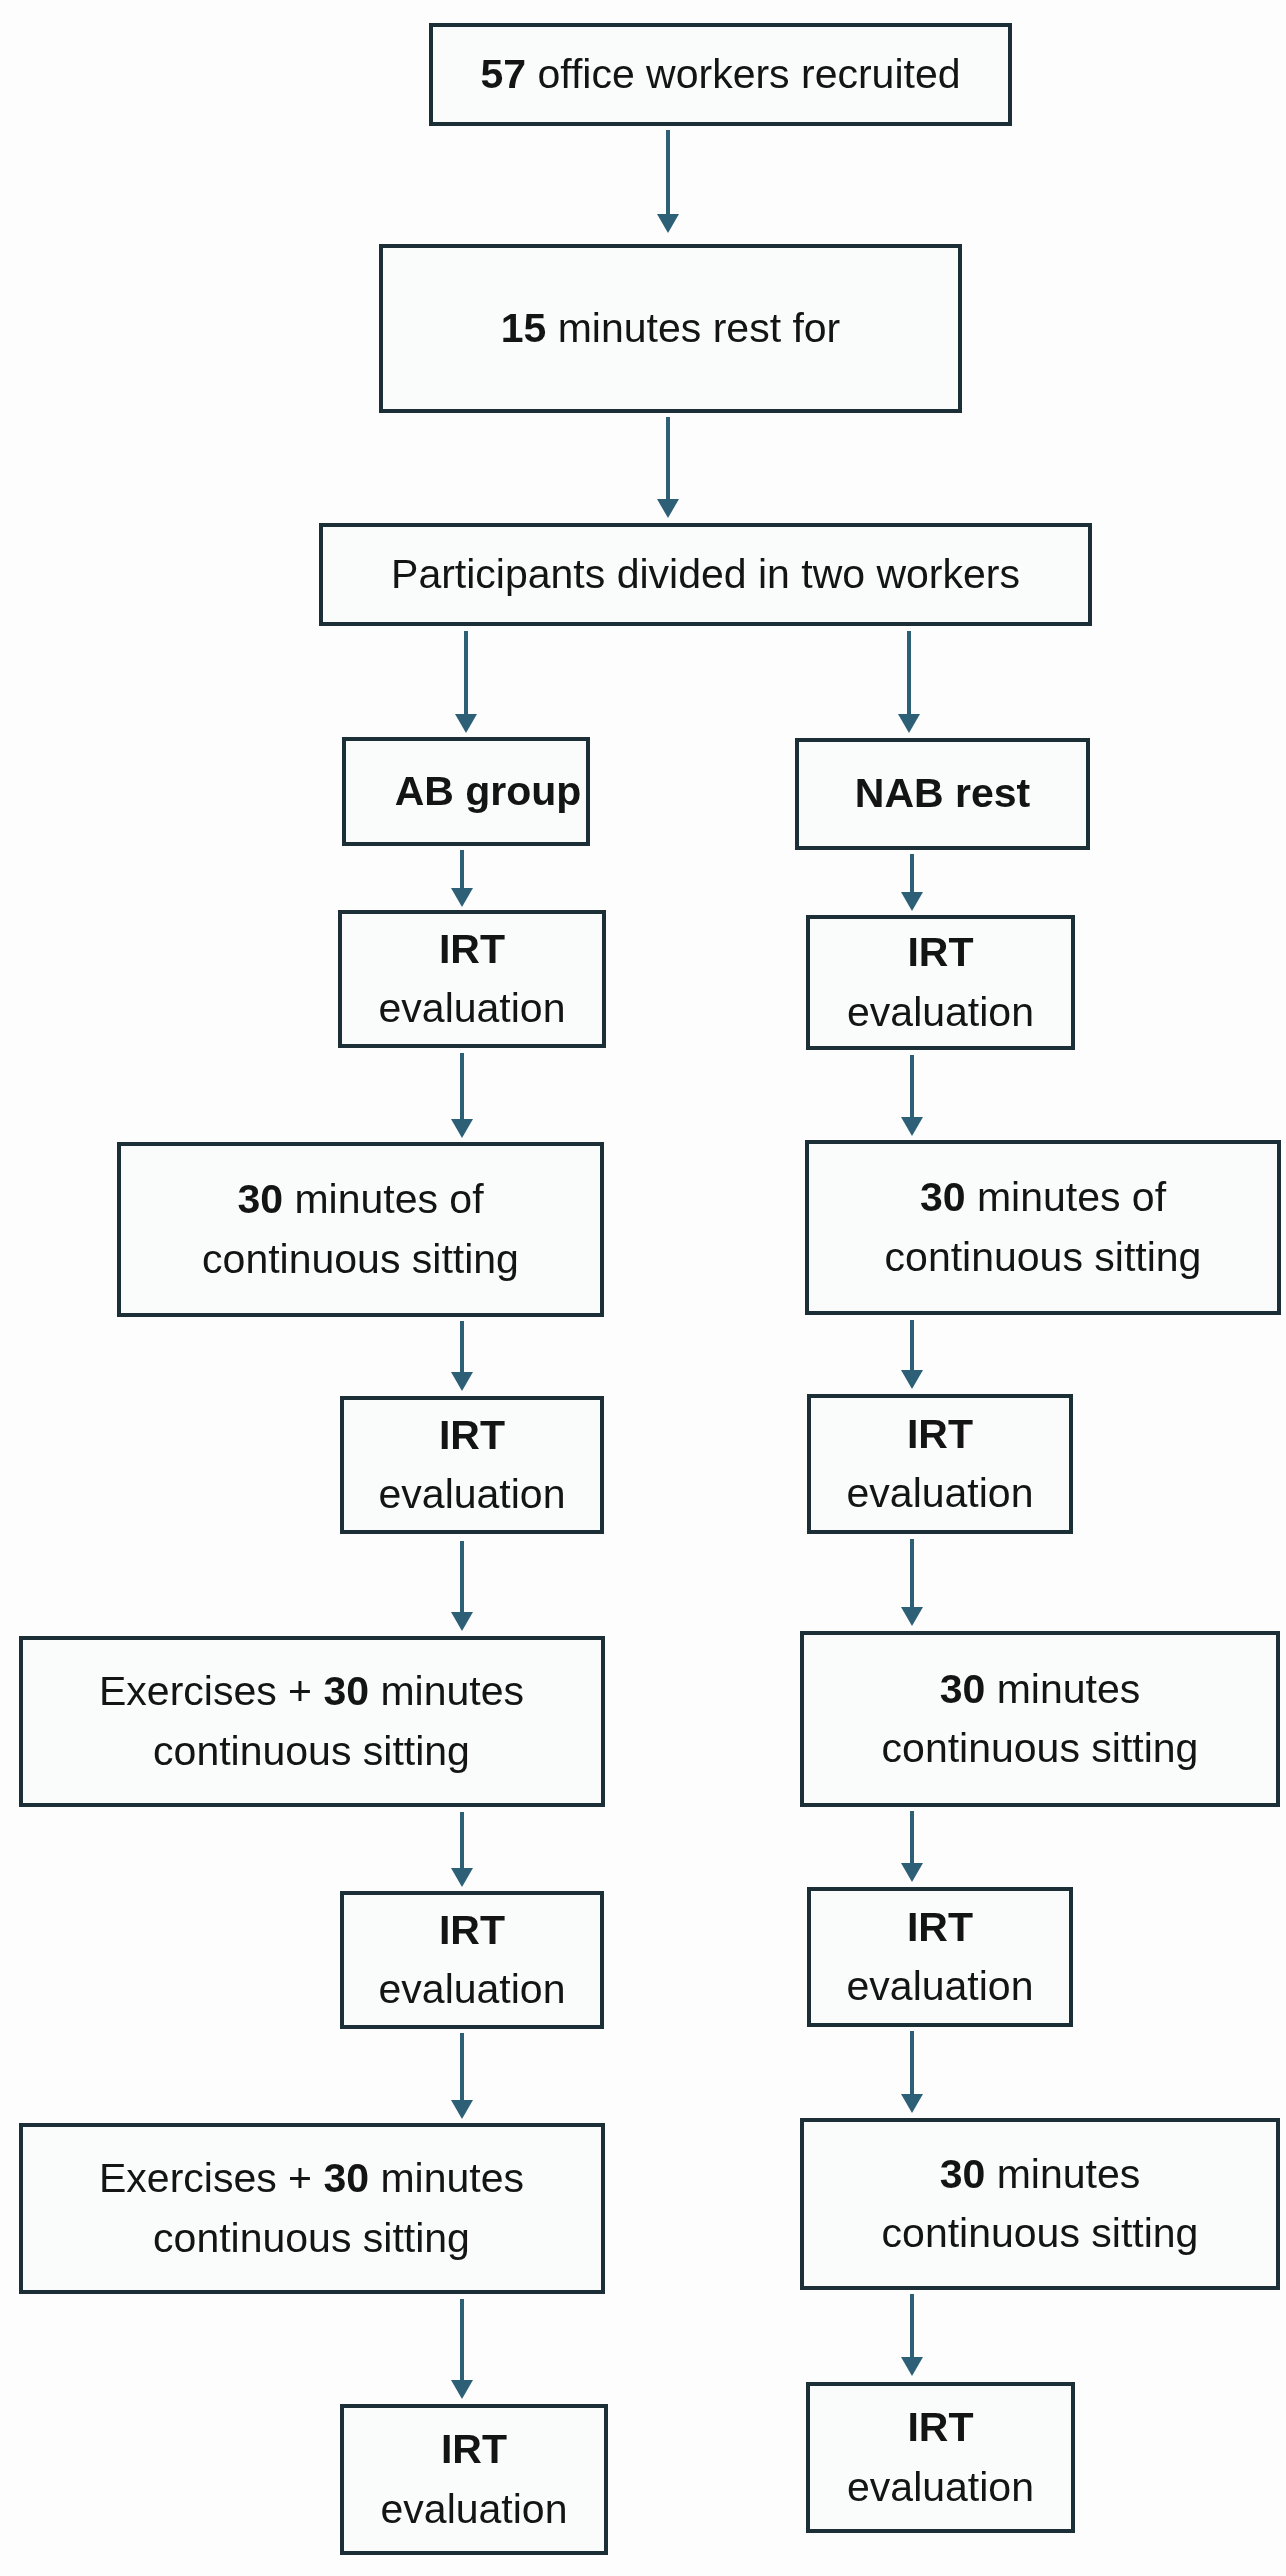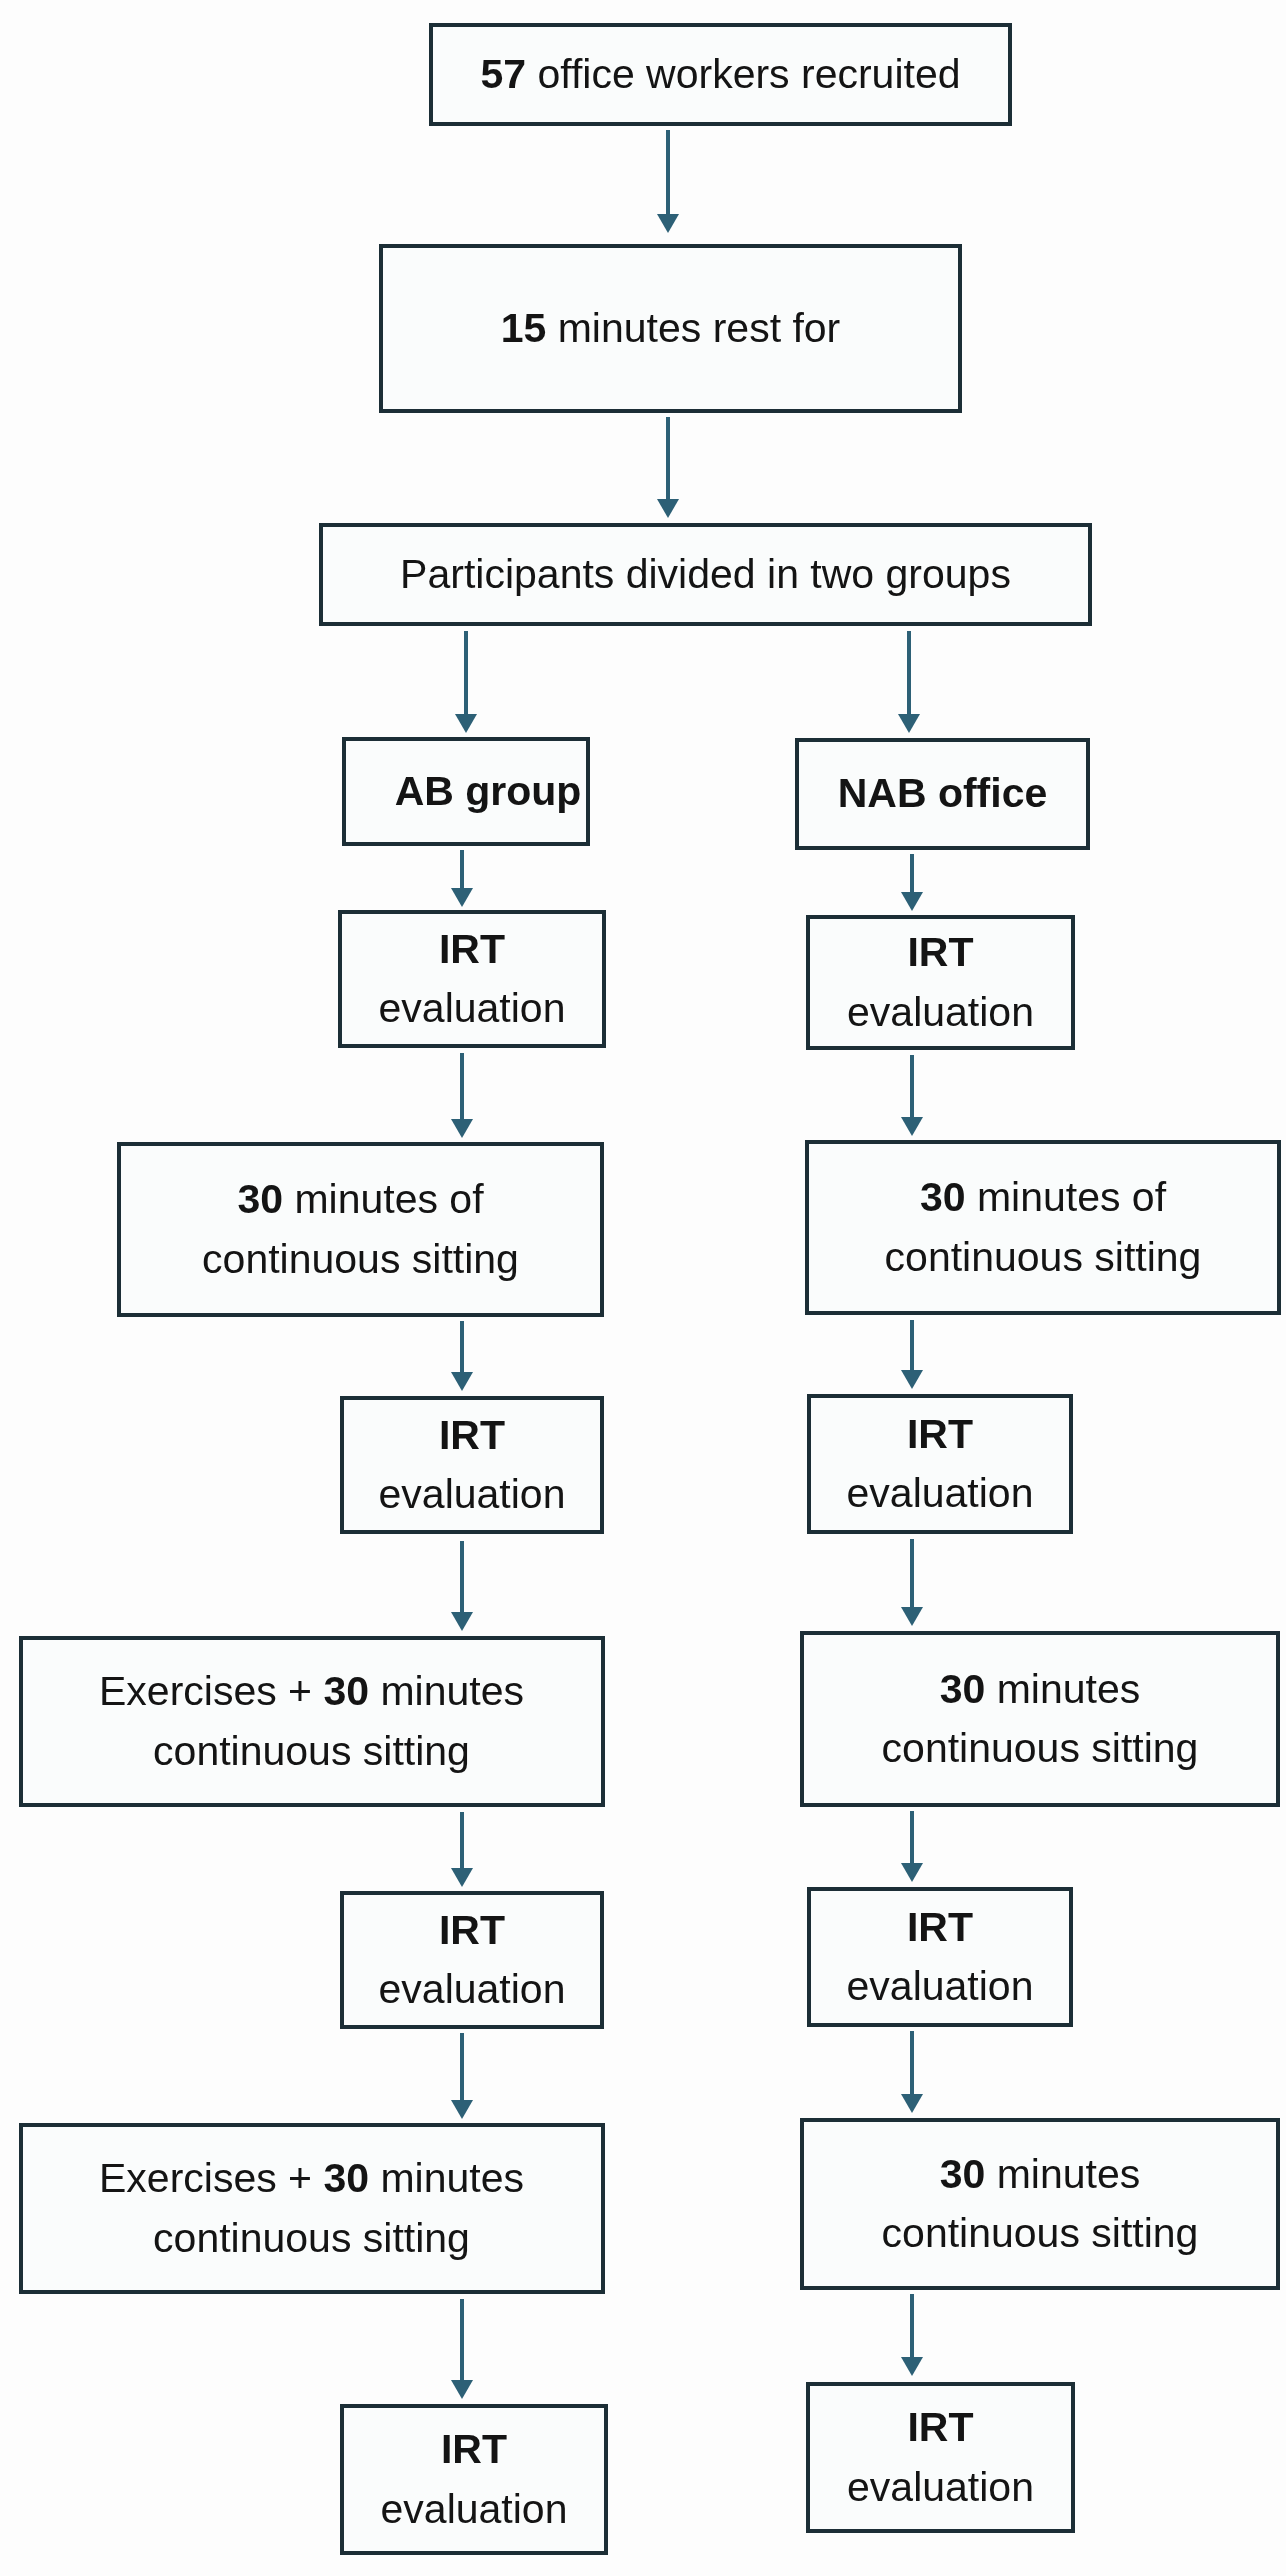--- a/index.html
+++ b/index.html
@@ -60,21 +60,21 @@
 <div class="box" style="left:379px;top:244px;width:583px;height:169px;">
   <div class="line"><b>15</b><span> minutes rest for</span></div>
 </div>
 
 <div class="arrow" style="left:657px;top:417px;height:101px;">
     <span class="stem"></span>
     <span class="head"></span>
   </div>
 
 <div class="box nowrap" style="left:271px;top:523px;width:773px;height:103px;">
-  <div class="line">Participants divided in two groups</div>
+  <div class="line">Participants divided in two workers</div>
 </div>
 
 <div class="arrow" style="left:455px;top:631px;height:102px;">
     <span class="stem"></span>
     <span class="head"></span>
   </div>
 <div class="arrow" style="left:898px;top:631px;height:102px;">
     <span class="stem"></span>
     <span class="head"></span>
   </div>
@@ -147,21 +147,21 @@
     <span class="stem"></span>
     <span class="head"></span>
   </div>
 
 <div class="box" style="left:340px;top:2404px;width:268px;height:151px;">
   <div class="line"><b>IRT</b></div>
   <div class="line">evaluation</div>
 </div>
 
 <div class="box" style="left:795px;top:738px;width:295px;height:112px;">
-  <div class="line"><b>NAB office</b></div>
+  <div class="line"><b>NAB rest</b></div>
 </div>
 
 <div class="arrow" style="left:901px;top:854px;height:57px;">
     <span class="stem"></span>
     <span class="head"></span>
   </div>
 
 <div class="box" style="left:806px;top:915px;width:269px;height:135px;">
   <div class="line"><b>IRT</b></div>
   <div class="line">evaluation</div>

